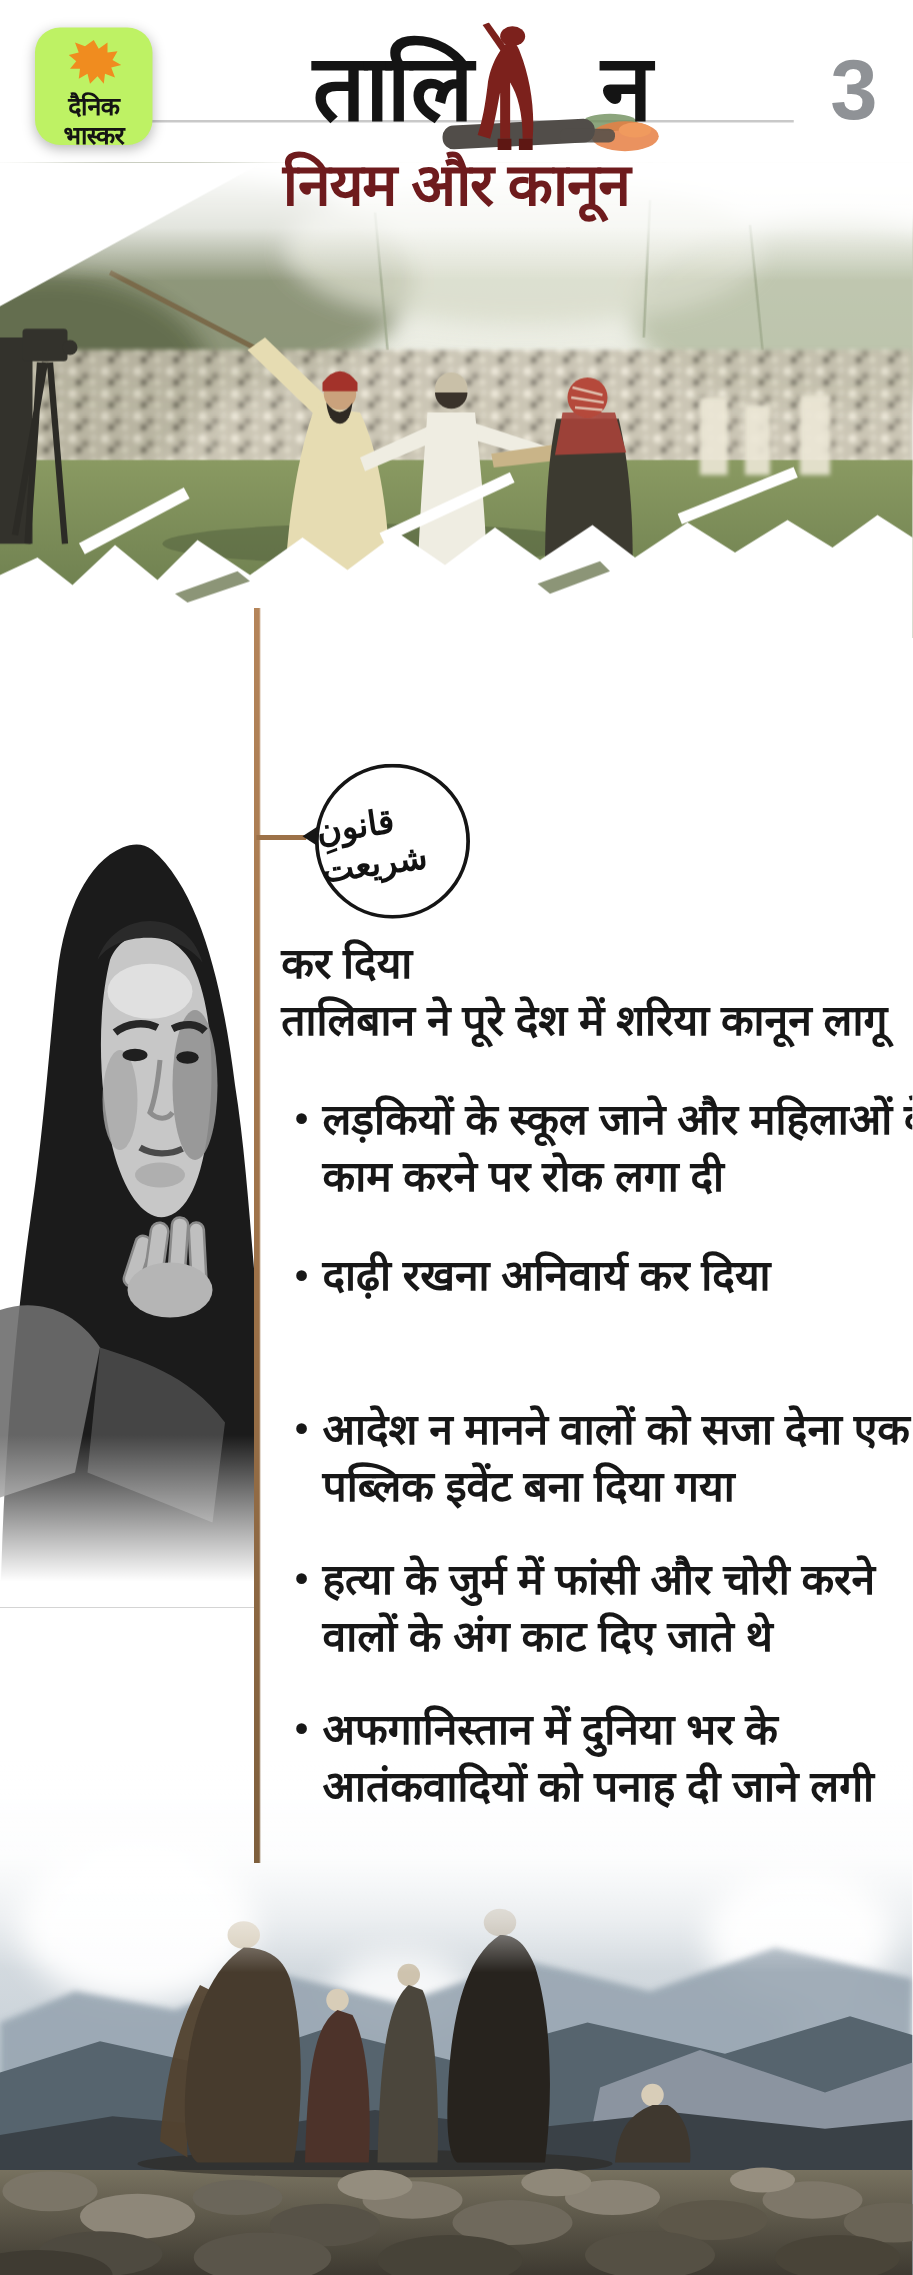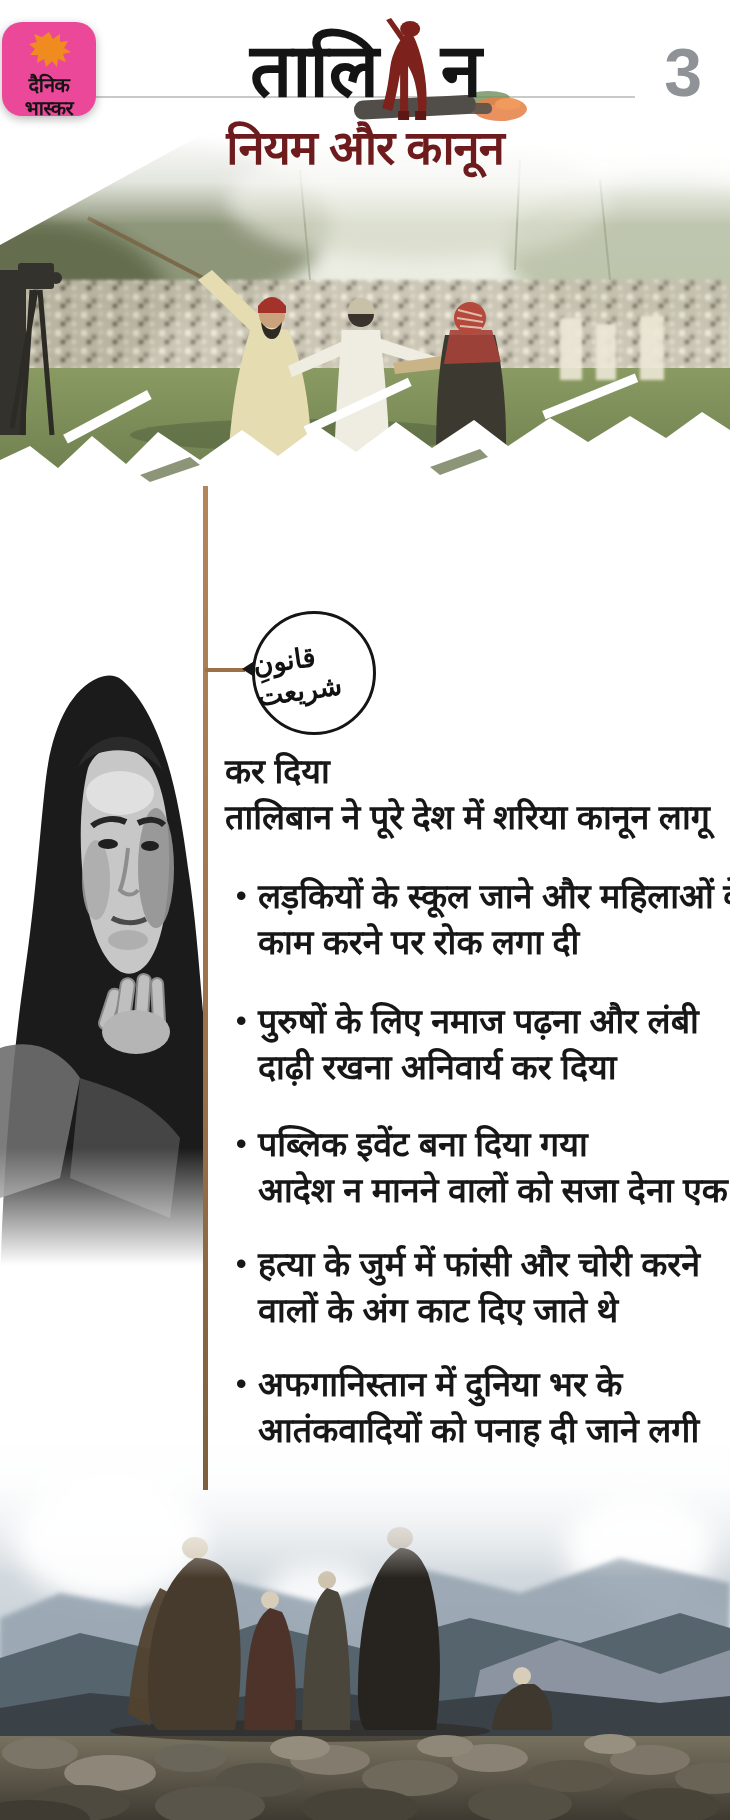--- a/index.html
+++ b/index.html
@@ -1,27 +1,27 @@
 <!DOCTYPE html>
 <html><head>
 <meta charset="utf-8">
 <style>
   html,body{margin:0;padding:0;background:#ffffff;}
   body{font-family:"Liberation Sans", sans-serif;}
   #canvas{position:relative;width:730px;height:1820px;background:#ffffff;overflow:hidden;}
   .abs{position:absolute;}
 
   
-  .logo{left:2px;top:22px;width:94px;height:94px;background:#ec4899;border-radius:20px;
+  .logo{left:28px;top:22px;width:94px;height:94px;background:#bef264;border-radius:20px;
         box-shadow:0 3px 10px rgba(0,0,0,.28);z-index:7;text-align:center;}
   .logo .sun{margin-top:8px;}
   .logo .bname{font-weight:800;font-size:20px;line-height:23px;color:#141414;letter-spacing:-.5px;}
   .hairline{left:95px;top:96px;width:540px;height:2px;background:#c9c9c9;z-index:3;}
   .titlerow{left:50%;top:18px;transform:translateX(-50%);display:flex;align-items:flex-end;z-index:6;}
-  .titlerow .tword{font-size:74px;line-height:1;font-weight:800;color:#141414;letter-spacing:-2px;}
+  .titlerow .tword{font-size:74px;line-height:1;font-weight:800;color:#141414;letter-spacing:-2px;margin-left:40px;}
   .titlerow svg{display:block;margin:0 1px -20px 1px;}
   .pageno{right:28px;top:38px;font-size:68px;font-weight:700;color:#8f9296;line-height:1;z-index:6;}
   .smear{left:350px;top:90px;z-index:5;}
   .subtitle{left:0;top:114px;width:730px;text-align:center;font-size:47px;font-weight:800;
             color:#6e1b1d;letter-spacing:-1px;z-index:6;}
 
   
   .photo1{left:0;top:130px;width:730px;height:380px;z-index:1;}
   .woman{left:0;top:618px;width:206px;height:668px;z-index:2;}
   .photo3{left:0;top:1408px;width:730px;height:412px;z-index:1;}
@@ -241,30 +241,29 @@
     <span class="dot">•</span>
     <span>
       <div>लड़कियों के स्कूल जाने और महिलाओं के</div>
       <div>काम करने पर रोक लगा दी</div>
     </span>
   </div>
 
   <div class="abs htext bullet b2">
     <span class="dot">•</span>
     <span>
-      <div>पुरुषों के लिए नमाज पढ़ना और लंबी</div>
       <div>दाढ़ी रखना अनिवार्य कर दिया</div>
     </span>
   </div>
 
   <div class="abs htext bullet b3">
     <span class="dot">•</span>
     <span>
+      <div>आदेश न मानने वालों को सजा देना एक</div>
       <div>पब्लिक इवेंट बना दिया गया</div>
-      <div>आदेश न मानने वालों को सजा देना एक</div>
     </span>
   </div>
 
   <div class="abs htext bullet b4">
     <span class="dot">•</span>
     <span>
       <div>हत्या के जुर्म में फांसी और चोरी करने</div>
       <div>वालों के अंग काट दिए जाते थे</div>
     </span>
   </div>

